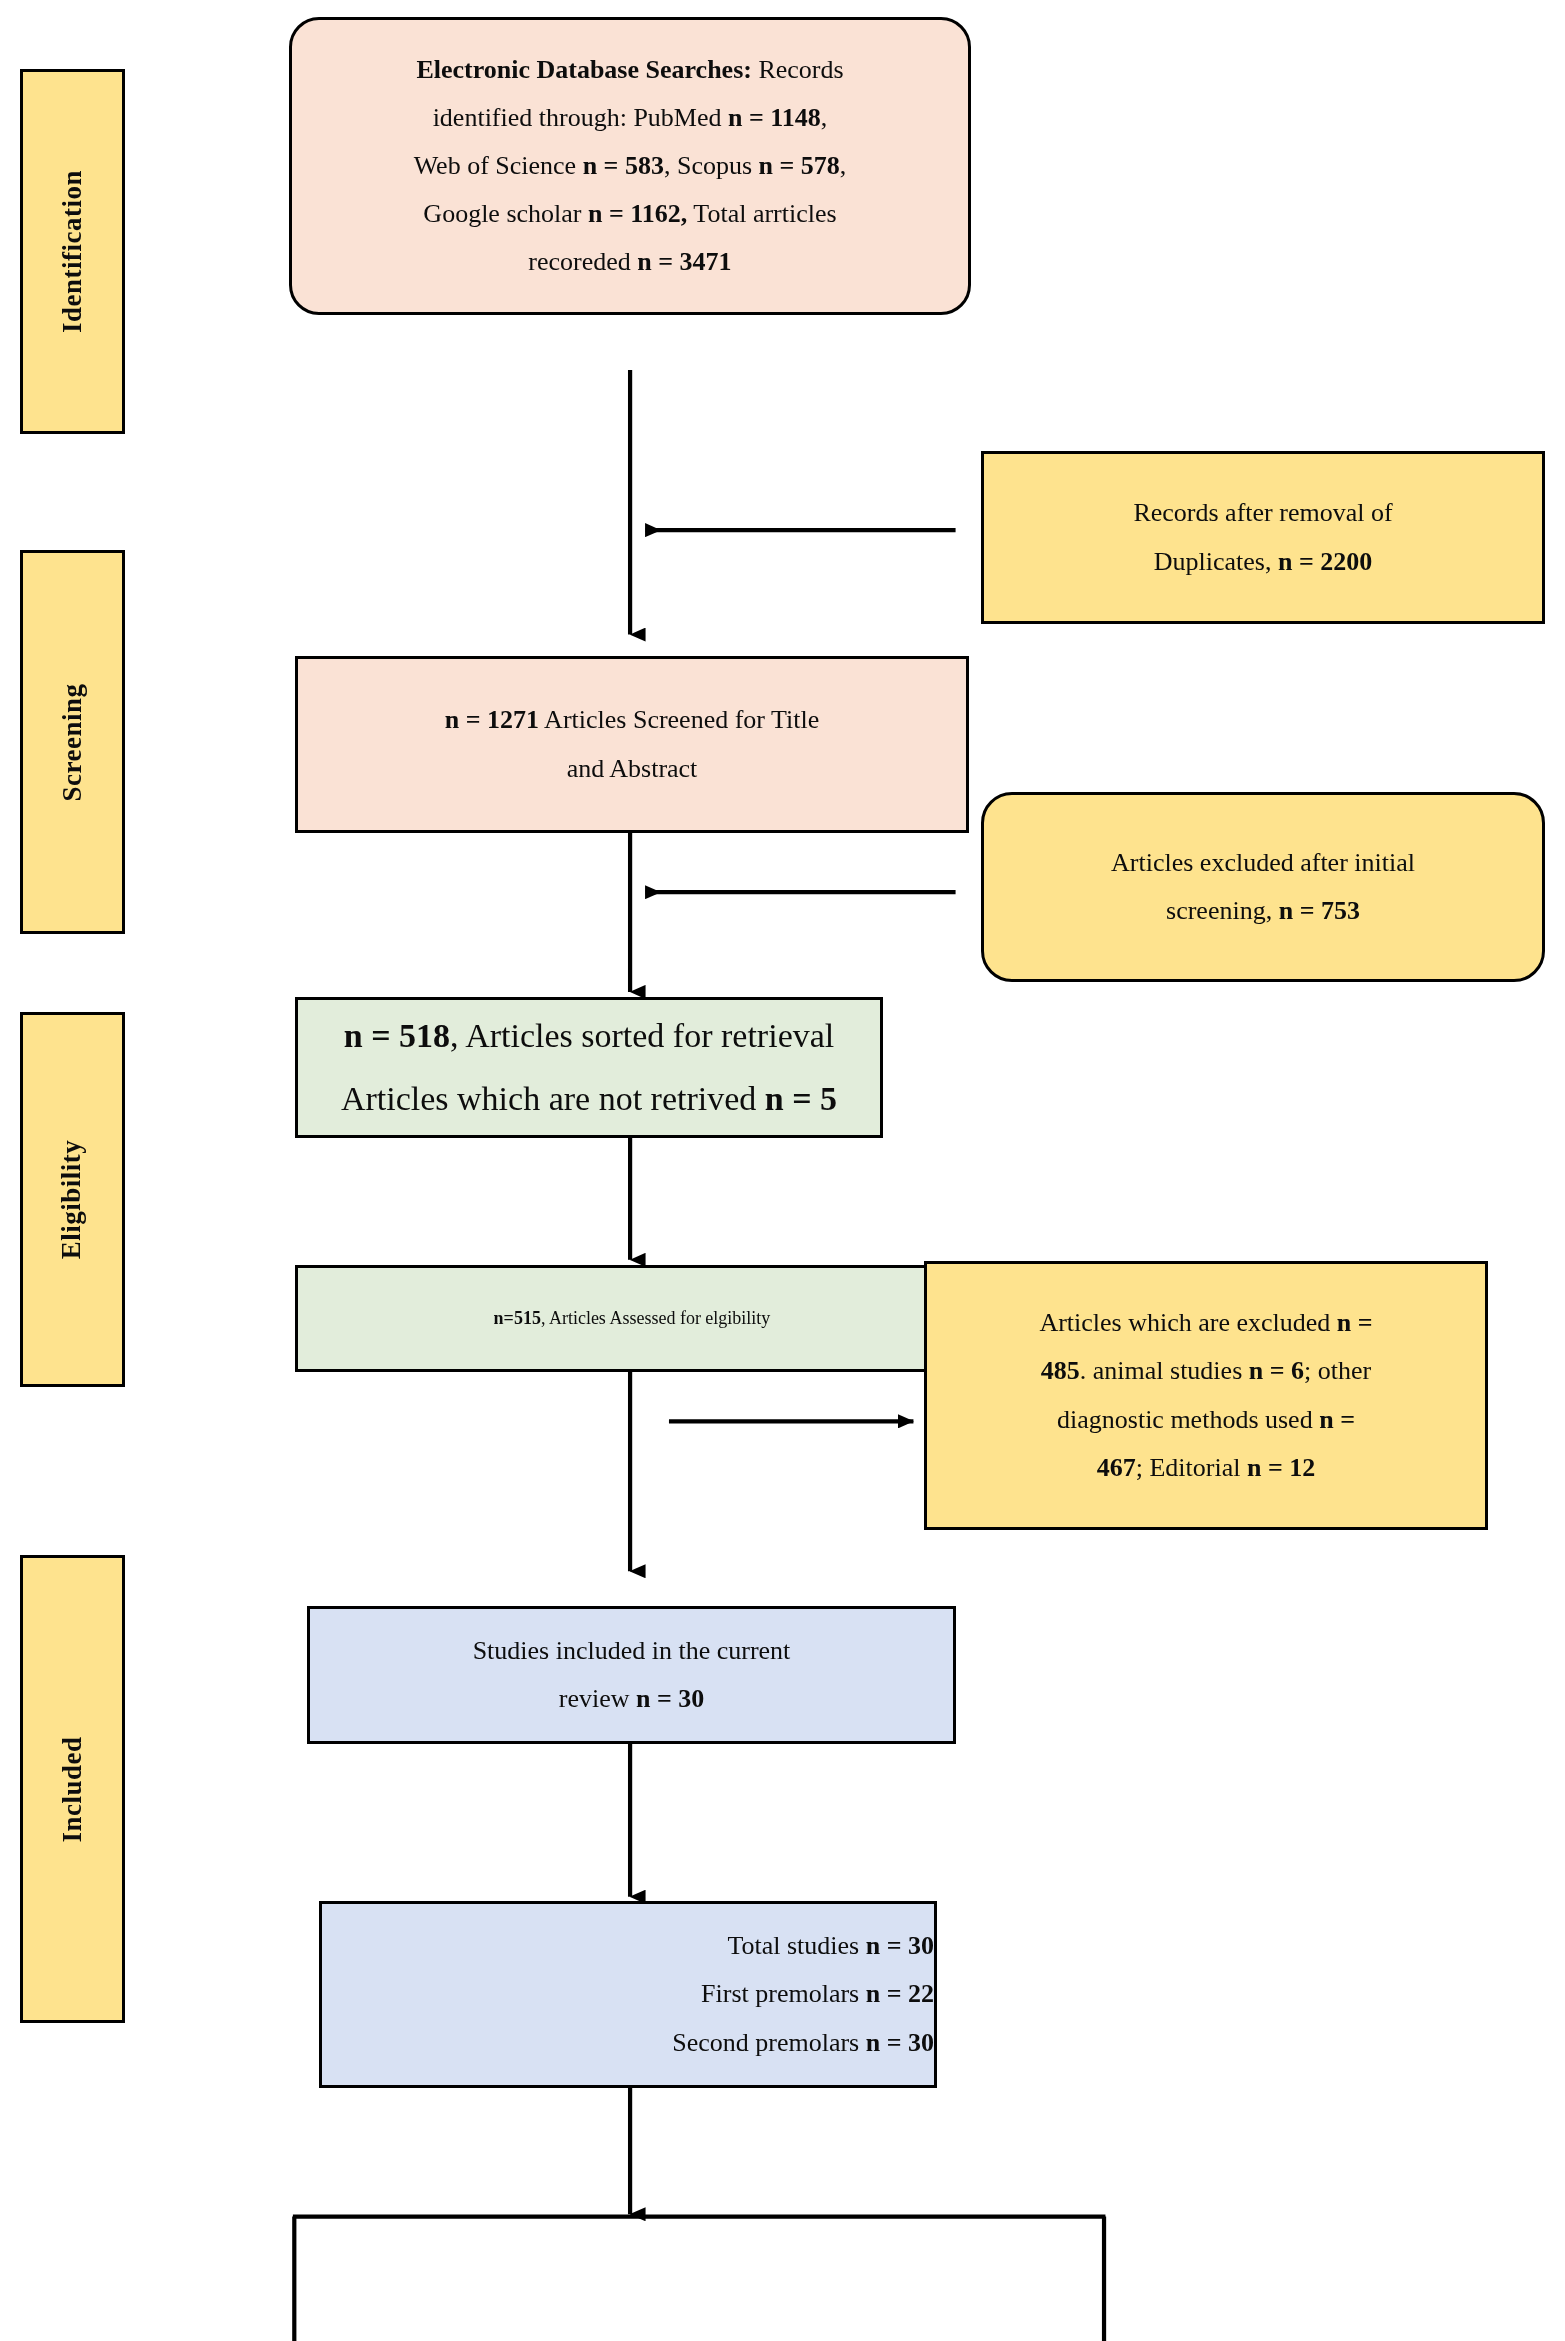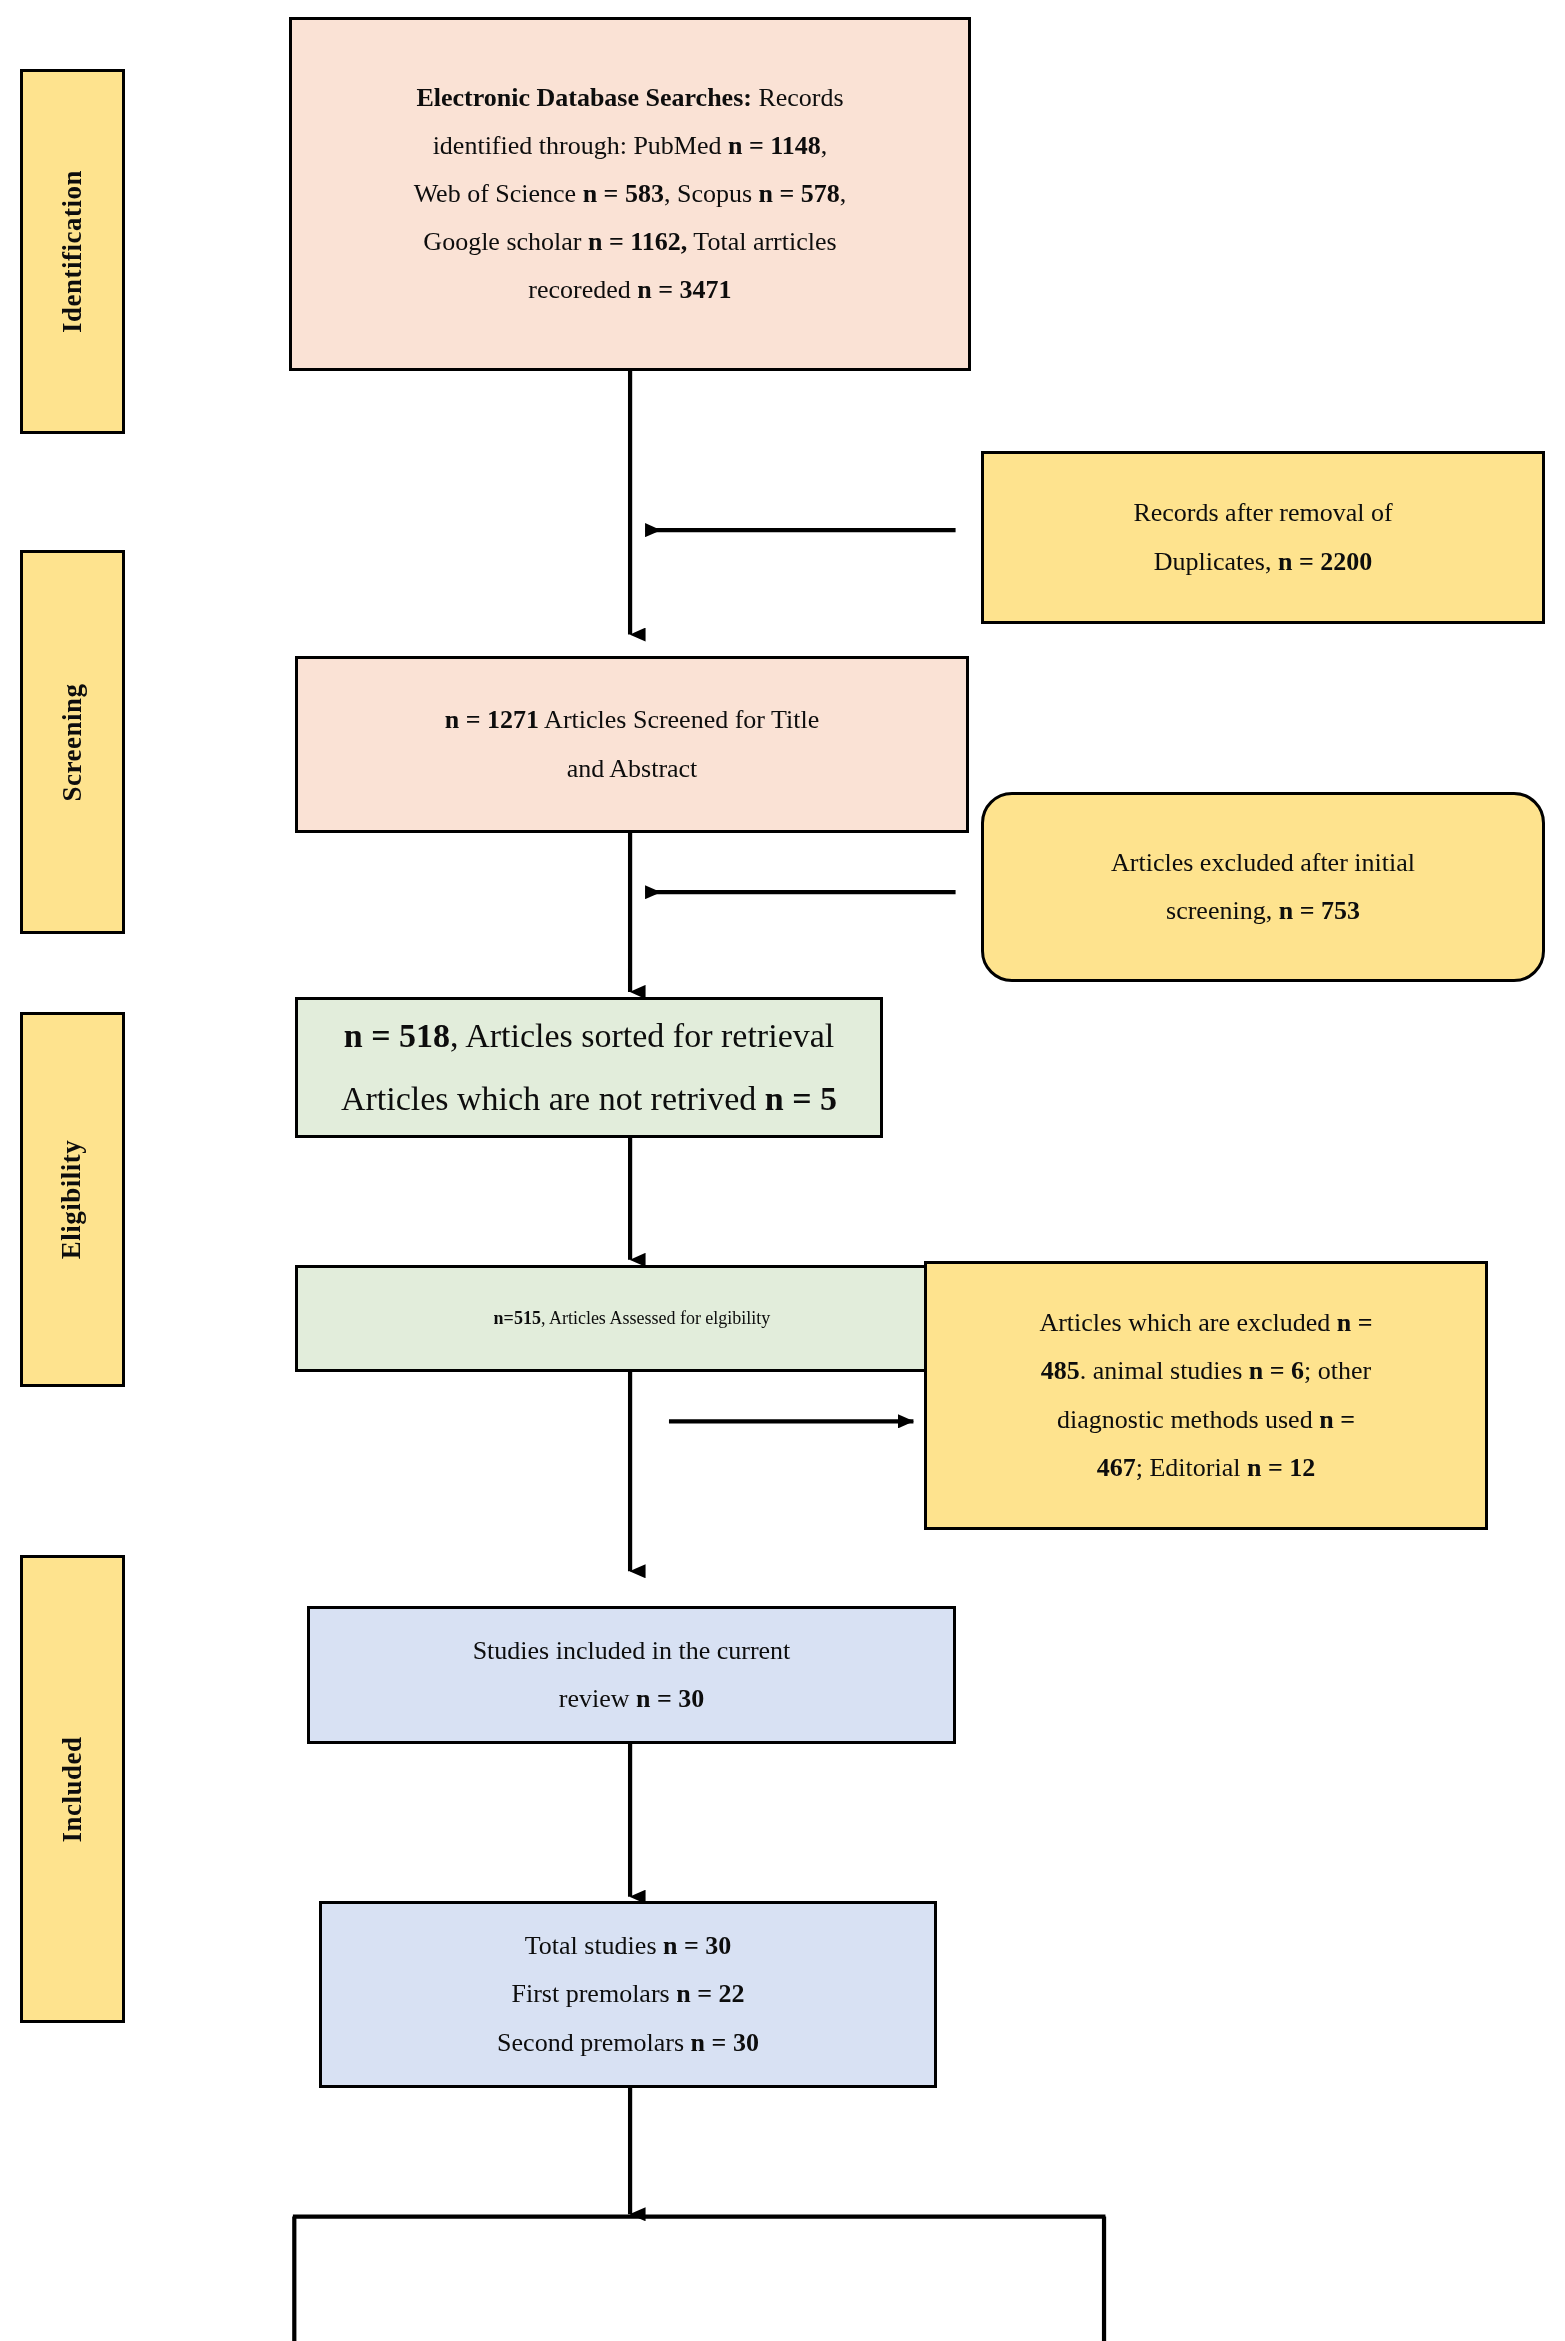--- a/index.html
+++ b/index.html
@@ -120,21 +120,21 @@
   </div>
 
   <div class="stage" style="left:19.7px; top:1012px; width:105px; height:375px;">
     <span class="vlabel">Eligibility</span>
   </div>
 
   <div class="stage" style="left:19.7px; top:1555px; width:105px; height:468px;">
     <span class="vlabel">Included</span>
   </div>
 
-  <div class="box peach" style="left:289px; top:17px; width:682px; height:354px; font-size:26px;">
+  <div class="box peach" style="left:289px; top:17px; width:682px; height:298px; font-size:26px;border-radius:30px;">
     <span class="ln">
       <b>Electronic Database Searches:</b> Records
     </span>
     <span class="ln">
       identified through: PubMed <b>n = 1148</b>,
     </span>
     <span class="ln">
       Web of Science <b>n = 583</b>, Scopus <b>n = 578</b>,
     </span>
     <span class="ln">
@@ -204,21 +204,21 @@
 
   <div class="box blue" style="left:307px; top:1576px; width:649px; height:138px; font-size:26px;margin-top:30px;">
     <span class="ln">
       Studies included in the current
     </span>
     <span class="ln">
       review <b>n = 30</b>
     </span>
   </div>
 
-  <div class="box blue" style="left:319px; top:1901px; width:618px; height:187px; font-size:26px;">
+  <div class="box blue" style="left:319px; top:1901px; width:618px; height:187px; font-size:26px;text-align:right;">
     <span class="ln">
       Total studies <b>n = 30</b>
     </span>
     <span class="ln">
       First premolars <b>n = 22</b>
     </span>
     <span class="ln">
       Second premolars <b>n = 30</b>
     </span>
   </div>

